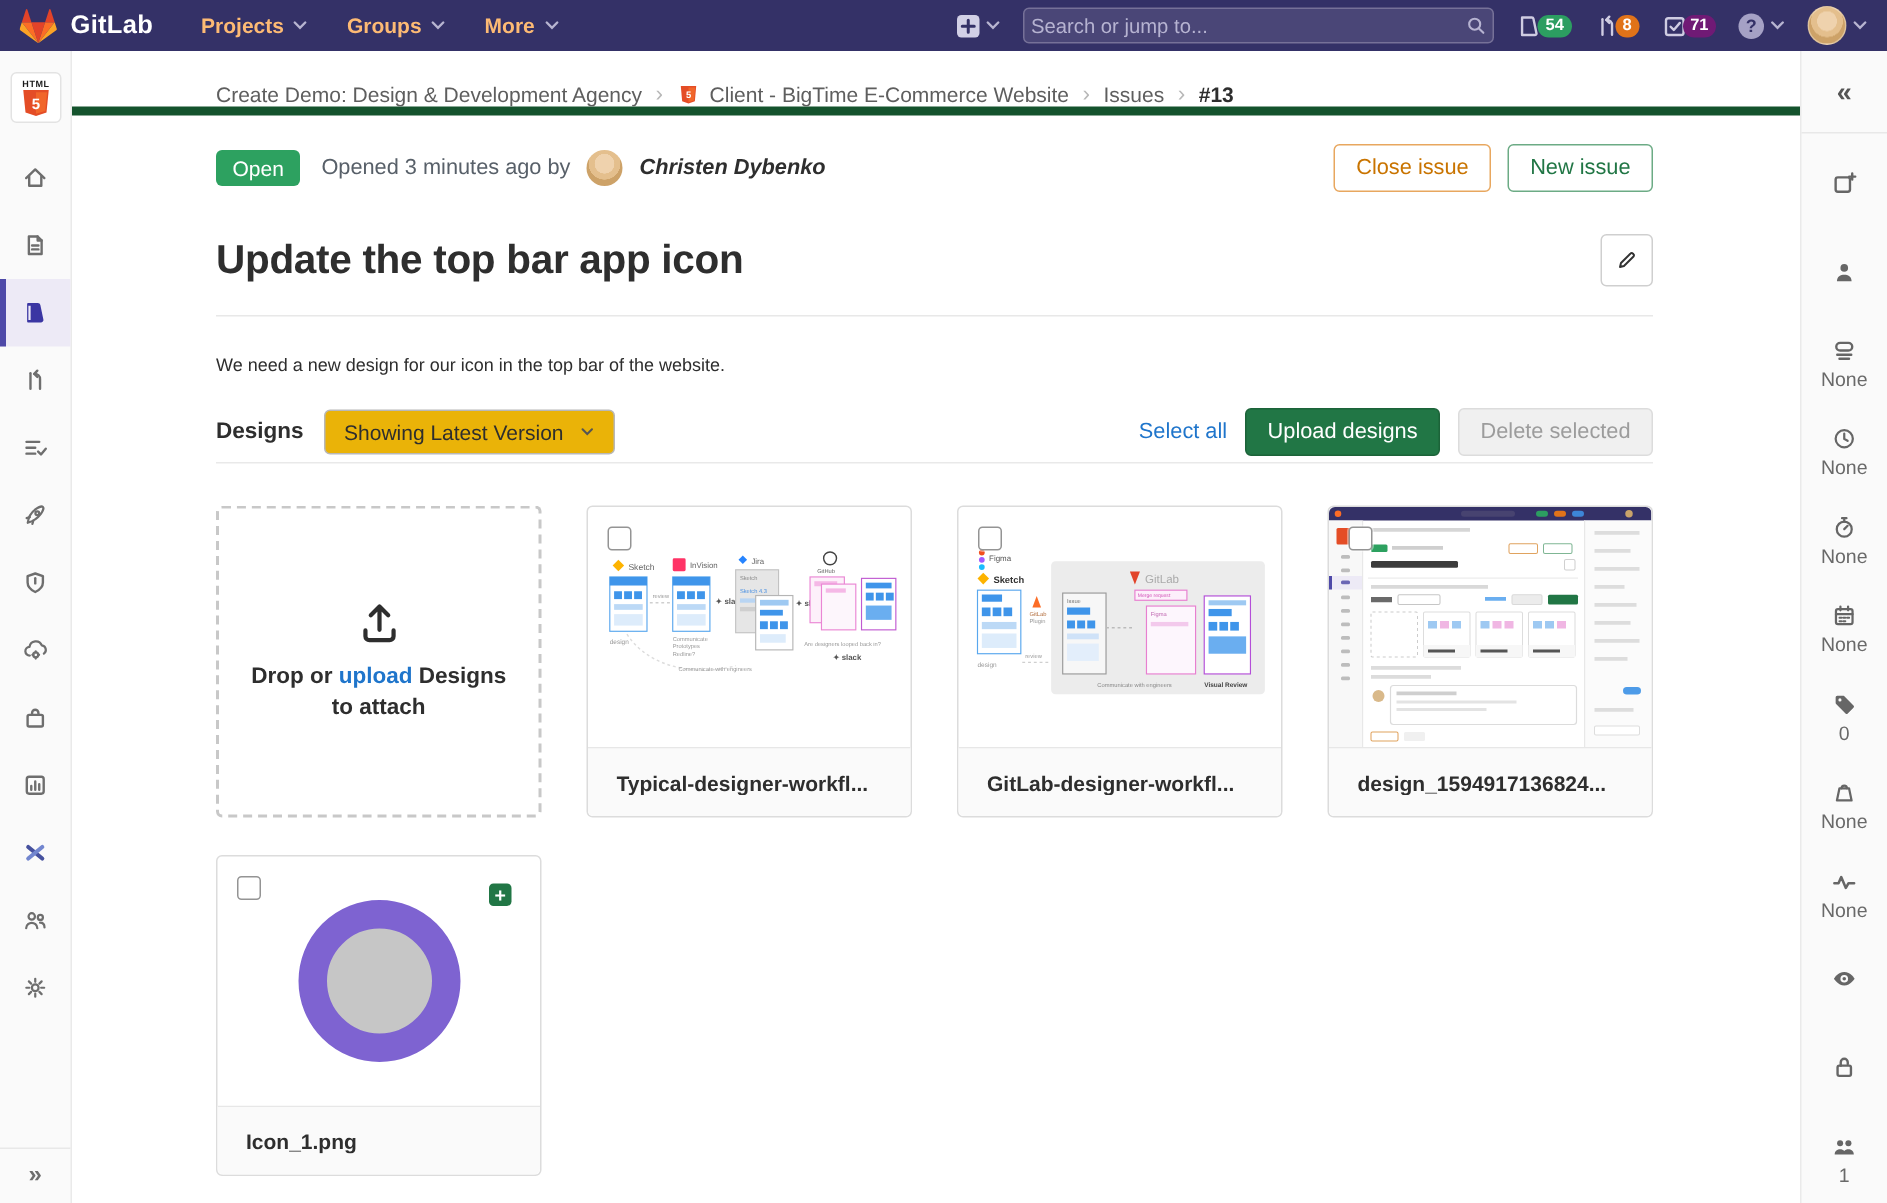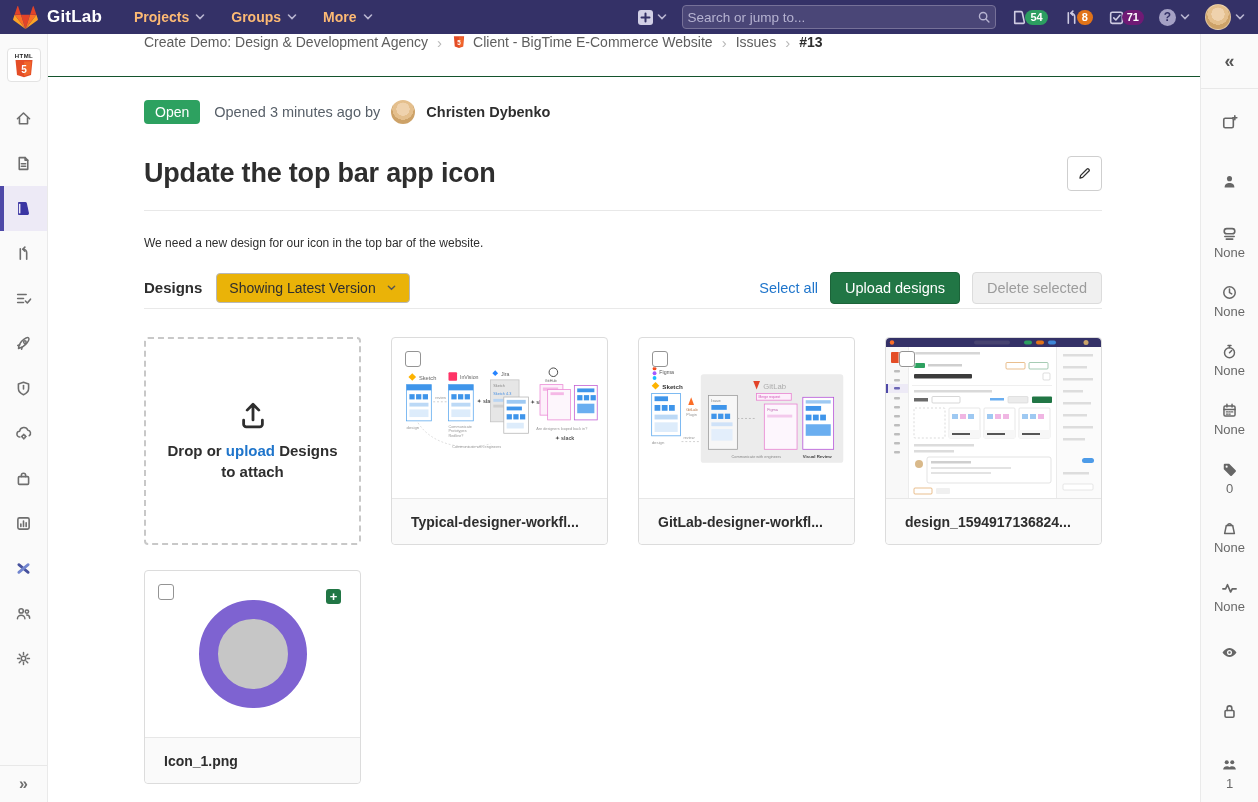--- a/index.html
+++ b/index.html
@@ -38,32 +38,32 @@
   .ls-collapse { position:absolute; bottom:0; left:0; right:0; height:37px; border-top:1px solid #e8e8e8; display:flex; align-items:center; justify-content:center; color:#6e6e6e; font-size:16px; font-weight:700; cursor:pointer; }
 
   
   .right-sidebar { position:absolute; top:34px; right:0; width:58px; bottom:0; background:#fafafa; border-left:1px solid #eaeaea; display:flex; flex-direction:column; align-items:center; z-index:10; }
   .rs-collapse { width:100%; height:56px; display:flex; align-items:center; justify-content:center; border-bottom:1px solid #e8e8e8; color:#555; font-size:18px; font-weight:700; margin-bottom:6px; cursor:pointer; }
   .rs-item { width:100%; height:60px; display:flex; flex-direction:column; align-items:center; justify-content:center; gap:4px; cursor:pointer; }
   .rs-label { font-size:13px; color:#696969; line-height:1; }
 
   
   .content { position:absolute; top:34px; left:48px; right:58px; bottom:0; background:#fff; overflow:hidden; }
-  .breadcrumb-bar { height:43px; border-bottom:1px solid #14532d; display:flex; align-items:flex-start; padding:0 98px 0 96px; font-size:14px; color:#5e5e5e; gap:9px; }
+  .breadcrumb-bar { height:43px; border-bottom:6px solid #14532d; display:flex; align-items:flex-end; padding:0 98px 0 96px; font-size:14px; color:#5e5e5e; gap:9px; }
   .crumb { cursor:pointer; white-space:nowrap; }
   .crumb-sep { color:#b8b8b8; font-size:15px; }
   .crumb-project { display:flex; align-items:center; gap:6px; }
   .crumb-current { color:#2e2e2e; font-weight:600; }
   .page-body { padding:0 98px 0 96px; }
 
   .status-row { margin-top:18px; display:flex; align-items:center; height:34px; }
   .state-badge { background:#2da160; color:#fff; border-radius:4px; font-size:14px; padding:5px 11px; line-height:1; }
   .status-meta { margin-left:14px; color:#586069; font-size:14.5px; display:flex; align-items:center; gap:11px; }
   .author-avatar { width:24px; height:24px; border-radius:50%; background:radial-gradient(circle at 50% 38%, #efd2ad 0 34%, #e4bf8d 35% 55%, #cda268 56% 80%, #b58a4c 81% 100%); cursor:pointer; }
-  .author-name { color:#2e2e2e; font-weight:700; cursor:pointer; }
+  .author-name { color:#2e2e2e; font-weight:700; cursor:pointer;font-style:italic; }
   .status-actions { margin-left:auto; display:flex; gap:11px; }
   .btn { height:32px; border-radius:4px; font-size:14.5px; font-family:"Liberation Sans", sans-serif; display:inline-flex; align-items:center; justify-content:center; padding:0 14px; background:#fff; cursor:pointer; }
   .btn-close { border:1px solid #e8a75f; color:#c97400; }
   .btn-new { border:1px solid #6cab85; color:#217645; }
 
   .title-row { margin-top:27px; display:flex; align-items:flex-start; }
   .issue-title { font-size:27px; font-weight:700; color:#2e2e2e; line-height:34px; letter-spacing:-.2px; }
   .btn-edit { margin-left:auto; width:35px; height:35px; border:1px solid #cfcfcf; border-radius:4px; background:#fff; display:flex; align-items:center; justify-content:center; cursor:pointer; }
 
   .divider { border:none; border-top:1px solid #e8e8e8; margin-top:19px; }
@@ -428,20 +428,24 @@
   </div>
 
   <div class="page-body">
 
     <div class="status-row">
       <span class="state-badge">Open</span>
       <span class="status-meta">
         <span>Opened 3 minutes ago by</span>
         <span class="author-avatar"></span>
         <span class="author-name">Christen Dybenko</span>
+      </span>
+      <span class="status-actions">
+        <button class="btn btn-close">Close issue</button>
+        <button class="btn btn-new">New issue</button>
       </span>
     </div>
 
     <div class="title-row">
       <h1 class="issue-title">Update the top bar app icon</h1>
       <button class="btn-edit">
         <svg width="15" height="15" viewBox="0 0 16 16" fill="none" stroke="#333" stroke-width="1.4" stroke-linecap="round" stroke-linejoin="round">
             <path d="M3.2 12.8l.7-2.8 6.8-6.8a1.1 1.1 0 0 1 1.6 0l.5.5a1.1 1.1 0 0 1 0 1.6L6 12.1l-2.8.7z"></path>
           </svg>
       </button>

